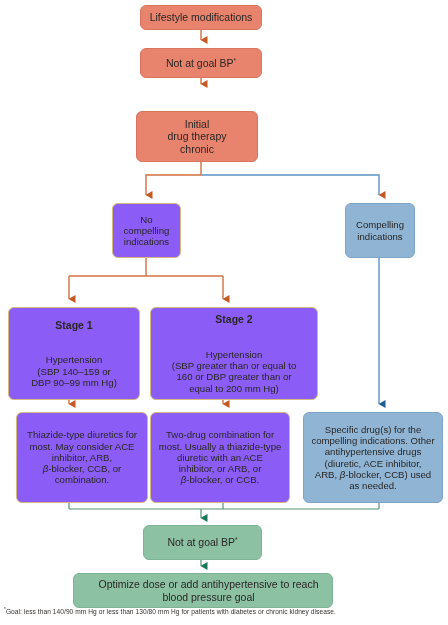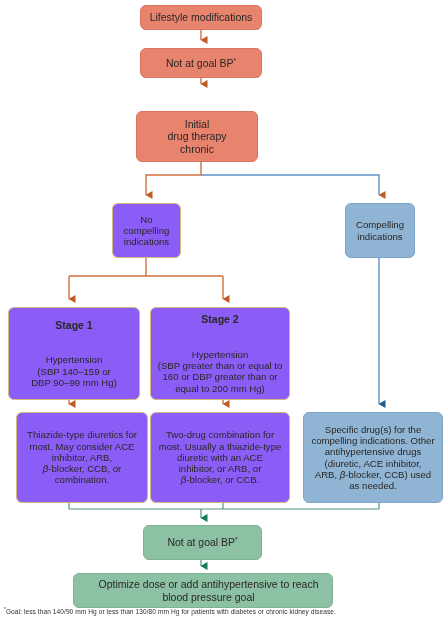--- a/index.html
+++ b/index.html
@@ -158,21 +158,21 @@
     <span class="line">indications</span>
   </div>
 
   <div class="node tan t10" style="left:8px; top:307px; width:132px; height:93px;">
     <span class="hdr">Stage 1</span>
     <span class="line">Hypertension</span>
     <span class="line">(SBP 140–159 or</span>
     <span class="line">DBP 90–99 mm Hg)</span>
   </div>
 
-  <div class="node tan t10" style="left:150px; top:307px; width:140px; height:93px;text-align:right;">
+  <div class="node tan t10" style="left:150px; top:307px; width:168px; height:93px;text-align:right;">
     <span class="hdr">Stage 2</span>
     <span class="line">Hypertension</span>
     <span class="line">(SBP greater than or equal to</span>
     <span class="line">160 or DBP greater than or</span>
     <span class="line">equal to 200 mm Hg)</span>
   </div>
 
   <div class="node tan t10" style="left:8px; top:412px; width:132px; height:91px;margin-left:8px;">
     <span class="line">Thiazide-type diuretics for</span>
     <span class="line">most. May consider ACE</span>

